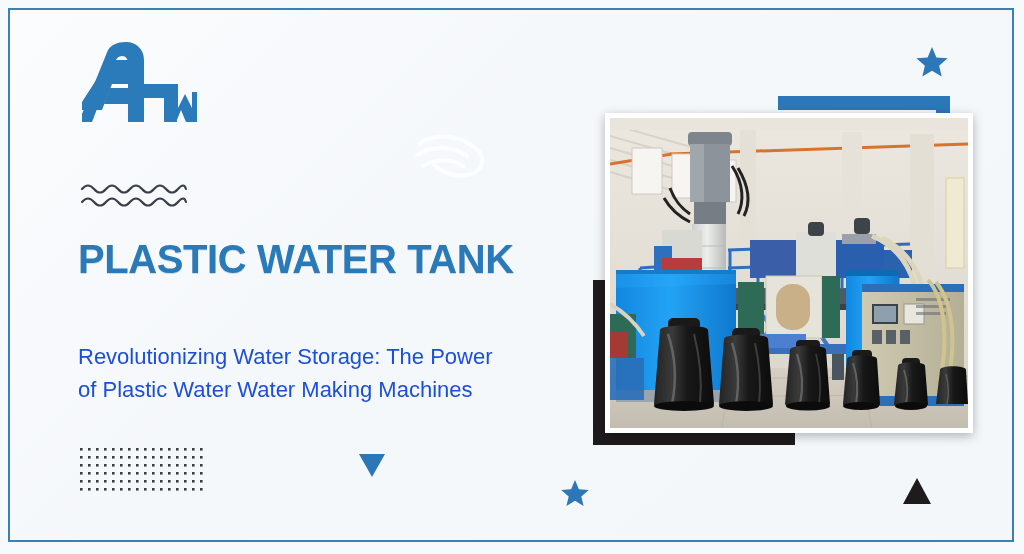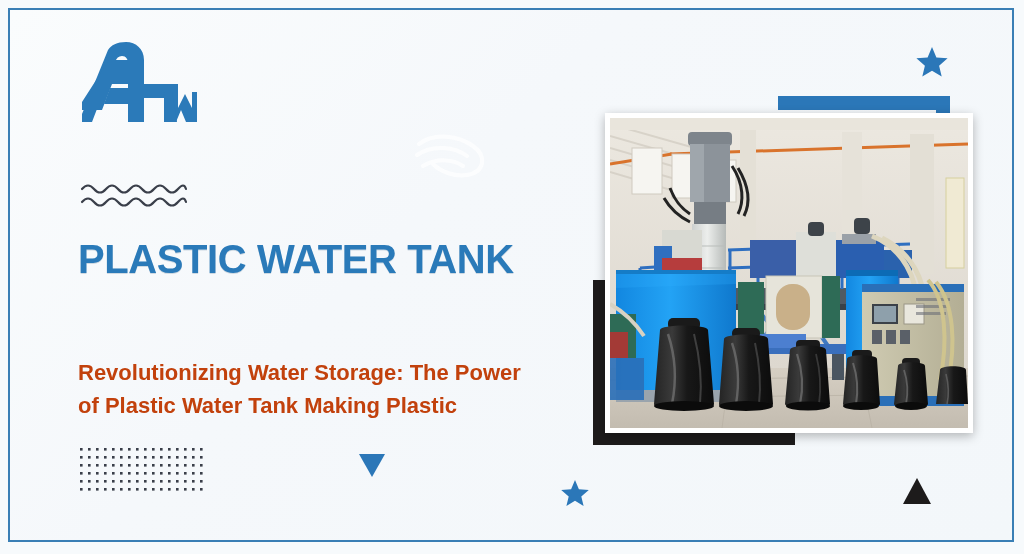--- a/index.html
+++ b/index.html
@@ -48,25 +48,25 @@
     font-weight:bold;
     font-size:40px;
     line-height:47px;
     letter-spacing:-0.4px;
     color:#2a7ab9;
     text-shadow:0 1px 0 rgba(30,70,110,.18);
   }
   .headline .l2{display:block;}
 
   .subtitle{
-    position:absolute;left:78px;top:356px;width:510px;
+    position:absolute;left:78px;top:340px;width:510px;
     font-size:22px;
     line-height:33px;
-    color:#c2410c;
-    font-weight:700;
+    color:#1d4ed8;
+    font-weight:400;
   }
   .subtitle .s2{display:block;}
 
   
   .dotgrid{position:absolute;left:80px;top:448px;width:124px;height:48px;}
 
   
   .shape{position:absolute;}
   .star-tr{left:915px;top:45px;width:34px;height:34px;}
   .star-bottom{left:560px;top:478px;width:30px;height:30px;}
@@ -145,21 +145,21 @@
       </g>
     </svg>
   </div>
 
   <div class="headline">
     <span class="l1">PLASTIC WATER TANK</span>
   </div>
 
   <div class="subtitle">
     <span class="s1">Revolutionizing Water Storage: The Power</span>
-    <span class="s2">of Plastic Water Tank Making Plastic</span>
+    <span class="s2">of Plastic Water Water Making Machines</span>
   </div>
 
   <div class="dotgrid">
     <svg viewBox="0 0 124 48" width="124" height="48" aria-hidden="true">
       <defs>
         <pattern id="dots" x="0" y="0" width="8" height="8" patternUnits="userSpaceOnUse">
           <rect x="0" y="0" width="2.6" height="2.6" fill="#3a3f4a"></rect>
         </pattern>
       </defs>
       <rect x="0" y="0" width="124" height="46" fill="url(#dots)"></rect>

